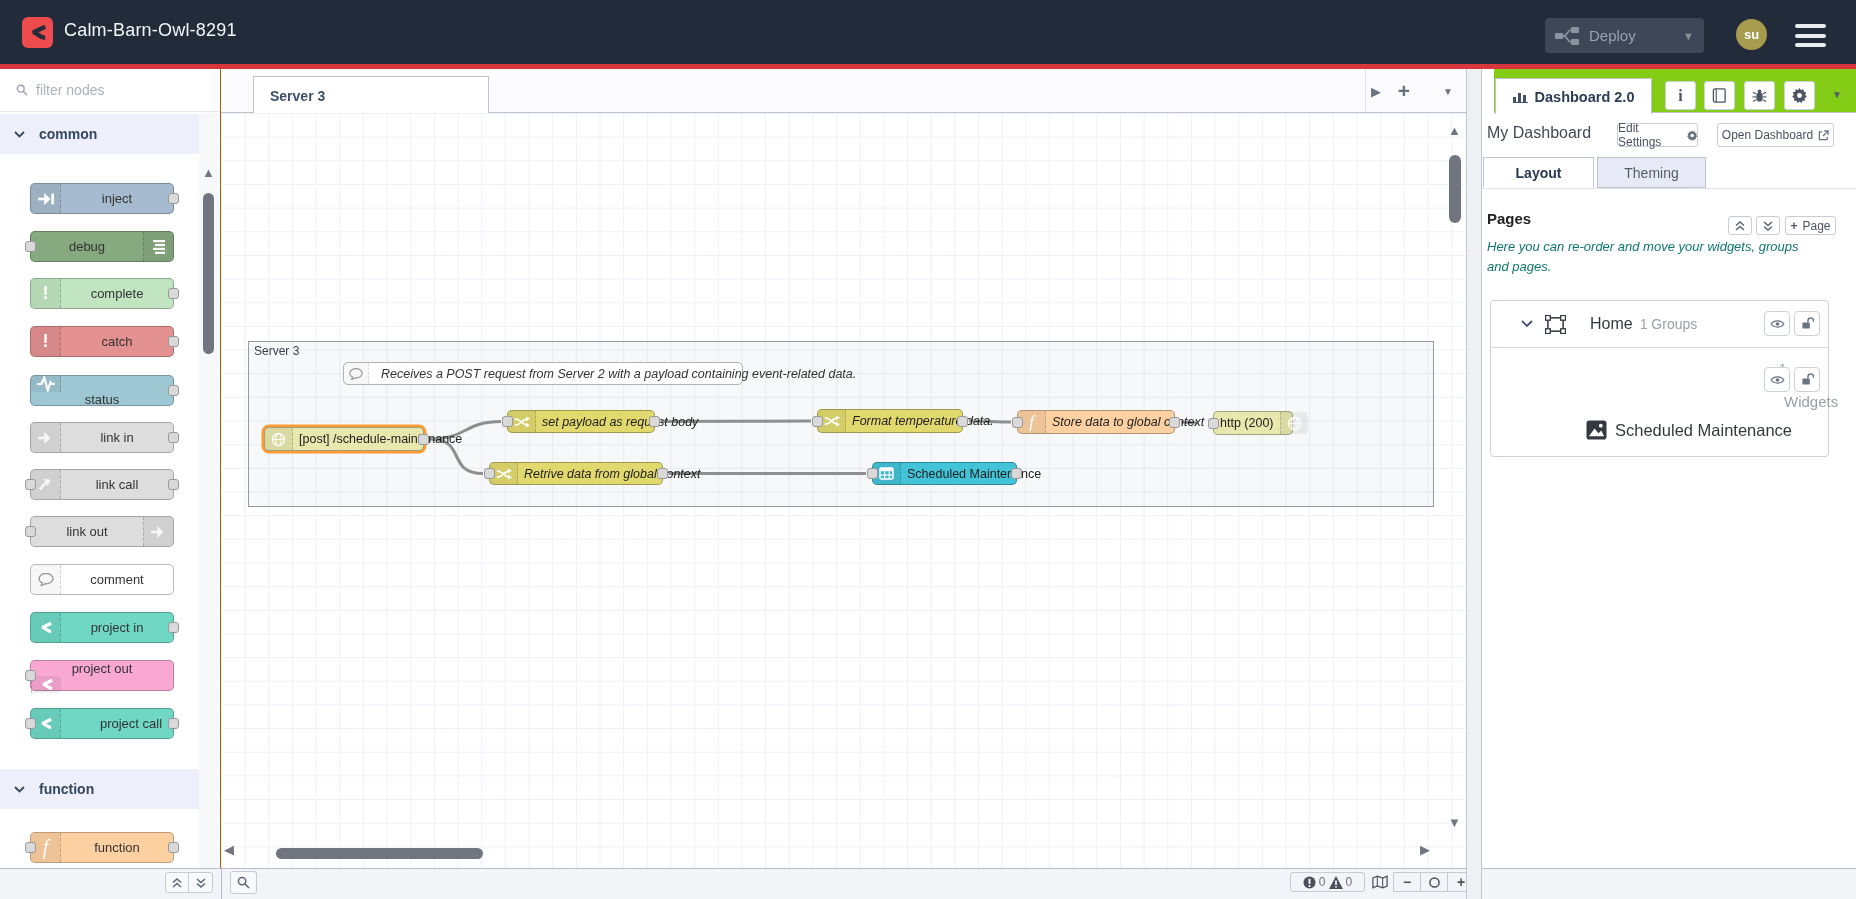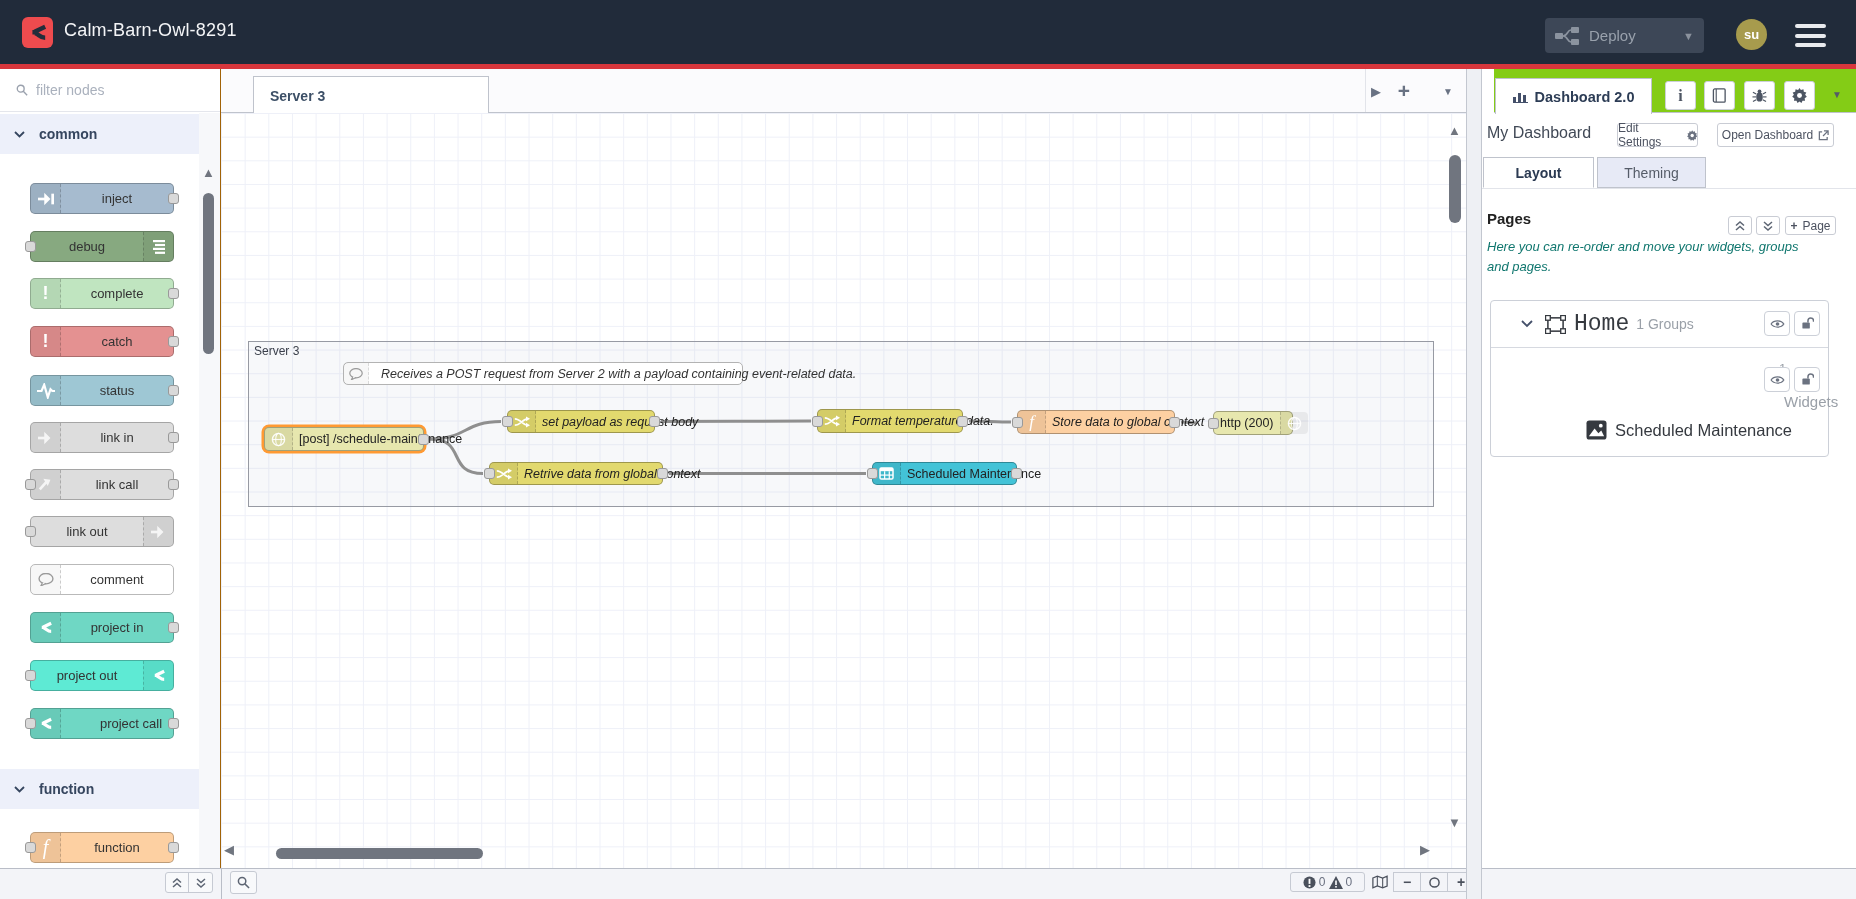--- a/index.html
+++ b/index.html
@@ -162,21 +162,21 @@
       <span class="ilabel">complete</span>
       <span class="port pr"></span>
     </div>
     <div class="pal-item" style="top:257px;background:#e49191;">
       <span class="izone l">
           <span style="color:#fff;font-weight:bold;font-size:18px;">!</span>
         </span>
       <span class="ilabel">catch</span>
       <span class="port pr"></span>
     </div>
-    <div class="pal-item" style="top:306px;background:#9ec7d4;">
+    <div class="pal-item" style="top:306px;background:#9ec7d4;flex-direction:column;">
       <span class="izone l">
           <svg width="18" height="16" viewBox="0 0 20 16">
             <polyline points="0,8 5,8 8,1 12,15 15,6 17,8 20,8" stroke="#fff" stroke-width="2.4" fill="none"></polyline>
           </svg>
         </span>
       <span class="ilabel">status</span>
       <span class="port pr"></span>
     </div>
     <div class="pal-item" style="top:353px;background:#dddddd;">
       <span class="izone l">
@@ -220,21 +220,21 @@
     </div>
     <div class="pal-item" style="top:543px;background:#6fd7c4;">
       <span class="izone l">
           <svg width="17" height="17" viewBox="0 0 24 24">
             <path d="M20 6 L9 11.2 M20 17.5 C14 17.5 13 12.8 9 12.8 M9 9.5 v4.5" stroke="#fff" stroke-width="4.6" fill="none"></path>
           </svg>
         </span>
       <span class="ilabel">project in</span>
       <span class="port pr"></span>
     </div>
-    <div class="pal-item" style="top:591px;background:#5eead4;">
+    <div class="pal-item" style="top:591px;background:#f9a8d4;flex-direction:column;">
       <span class="ilabel">project out</span>
       <span class="izone r">
           <svg width="17" height="17" viewBox="0 0 24 24">
             <path d="M20 6 L9 11.2 M20 17.5 C14 17.5 13 12.8 9 12.8 M9 9.5 v4.5" stroke="#fff" stroke-width="4.6" fill="none"></path>
           </svg>
         </span>
       <span class="port pl"></span>
     </div>
     <div class="pal-item" style="top:639px;background:#6fd7c4;gap:28px;">
       <span class="izone l">
@@ -558,21 +558,21 @@
           </span>
         <span style="margin-left:12px;">
             <svg width="21" height="19" viewBox="0 0 22 20">
               <rect x="3" y="3" width="16" height="14" stroke="#35393f" stroke-width="1.6" fill="none"></rect>
               <rect x="0.5" y="0.5" width="5" height="5" fill="#fff" stroke="#35393f" stroke-width="1.4"></rect>
               <rect x="16.5" y="0.5" width="5" height="5" fill="#fff" stroke="#35393f" stroke-width="1.4"></rect>
               <rect x="0.5" y="14.5" width="5" height="5" fill="#fff" stroke="#35393f" stroke-width="1.4"></rect>
               <rect x="16.5" y="14.5" width="5" height="5" fill="#fff" stroke="#35393f" stroke-width="1.4"></rect>
             </svg>
           </span>
-        <span style="margin-left:8px;font-size:23px;font-family:Liberation Mono, monospace;">Home</span>
+        <span style="margin-left:24px;font-size:16px;">Home</span>
         <span class="gray" style="margin-left:7px;font-size:14px;">1 Groups</span>
       </div>
       <div class="chip" style="left:273px;top:10px;">
           <svg width="15" height="10" viewBox="0 0 16 11">
             <path d="M1 5.5 C4 1 12 1 15 5.5 C12 10 4 10 1 5.5 Z" stroke="#6b7280" stroke-width="1.3" fill="none"></path>
             <circle cx="8" cy="5.5" r="2" fill="#6b7280"></circle>
           </svg>
         </div>
       <div class="chip" style="left:303px;top:10px;">
           <svg width="13" height="13" viewBox="0 0 14 14">

